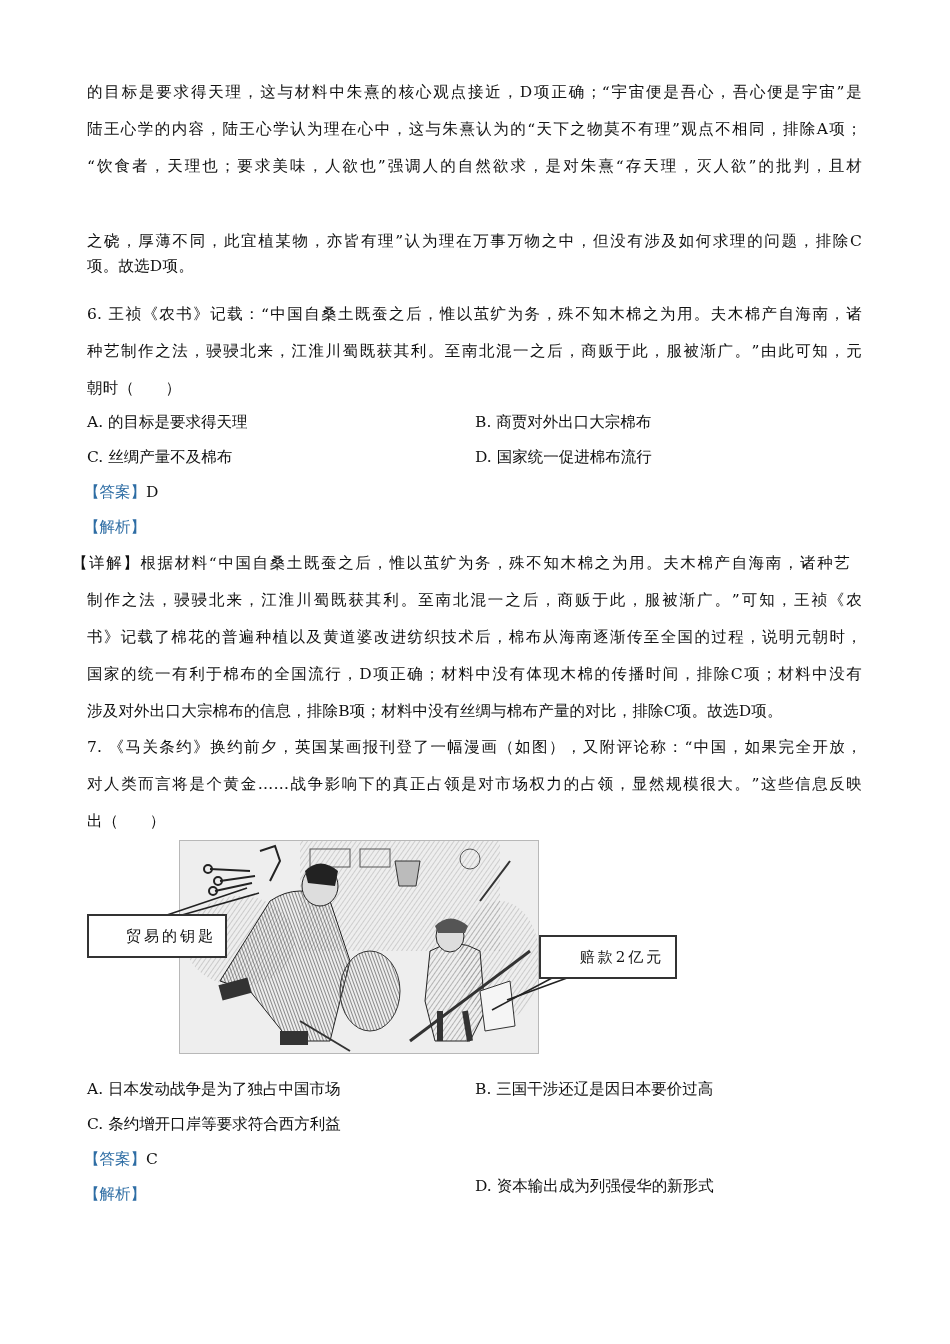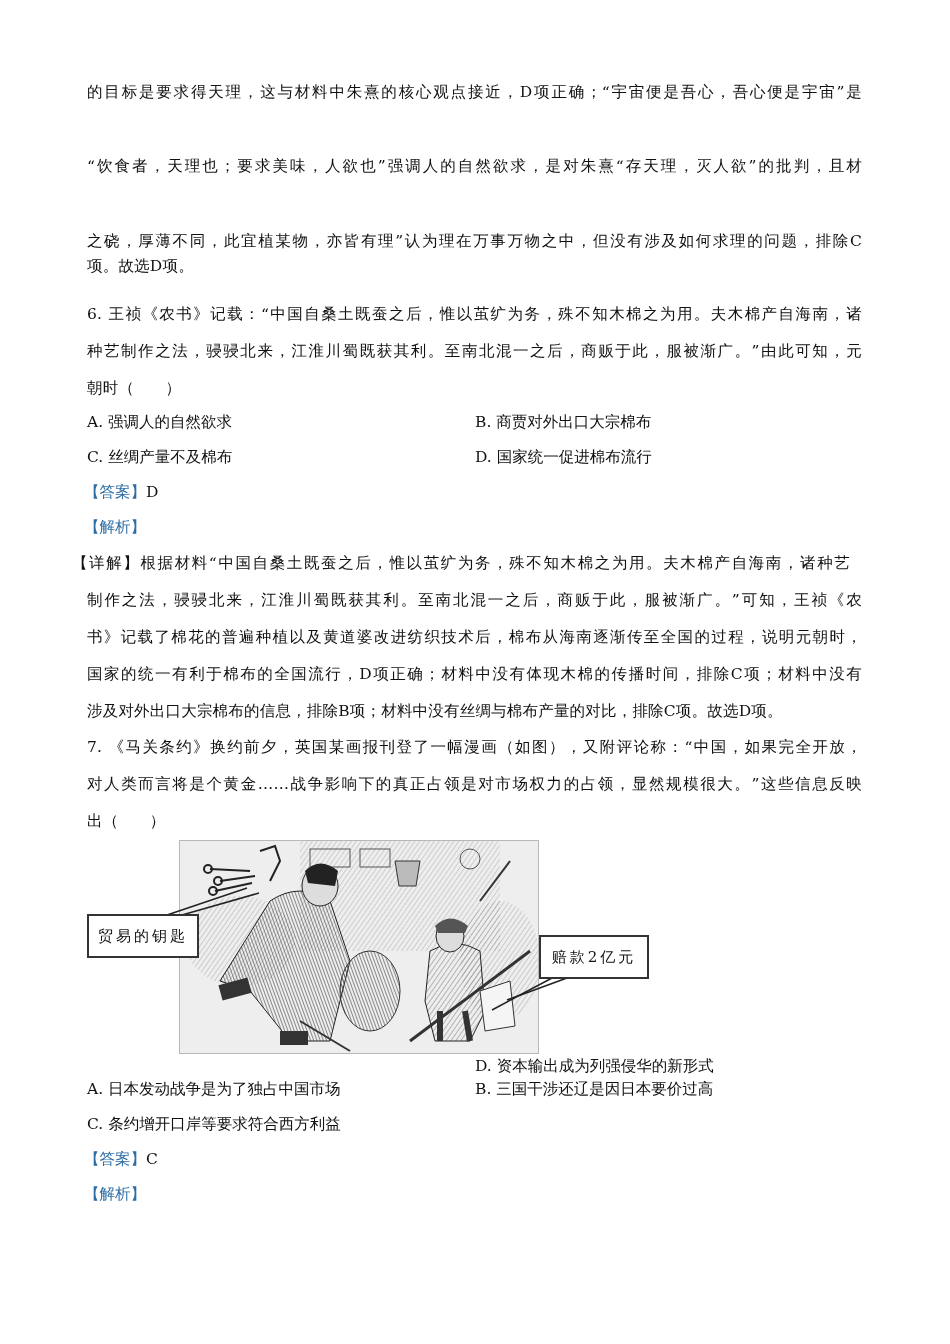--- a/index.html
+++ b/index.html
@@ -11,38 +11,39 @@
   .just { text-align: justify; text-align-last: justify; }
   .opt { position: absolute; font-size: 15.5px; line-height: 20px; white-space: nowrap; }
   .tag { color: #2e6da4; }
   .tag-black { color: #111; }
   .figure { position: absolute; left: 179px; top: 840px; width: 360px; height: 214px;
             border: 1px solid #b8b8b8; box-sizing: border-box; overflow: hidden;
             background: #f4f4f4; }
   .figure svg { display: block; }
   .callout { position: absolute; background: #fff; border: 2px solid #333;
              font-size: 15px; display: flex; align-items: center; justify-content: center;
-             letter-spacing: 3px; font-family: "DejaVu Serif", serif; }
+             letter-spacing: 3px; font-family: "DejaVu Serif", serif; padding-left: 28px; }
 </style>
 </head>
 <body>
 
 <div class="page">
 
   <div class="line just" style="top:82px">的目标是要求得天理，这与材料中朱熹的核心观点接近，D项正确；“宇宙便是吾心，吾心便是宇宙”是</div>
+  <div class="line just" style="top:119px">陆王心学的内容，陆王心学认为理在心中，这与朱熹认为的“天下之物莫不有理”观点不相同，排除A项；</div>
   <div class="line just" style="top:156px">“饮食者，天理也；要求美味，人欲也”强调人的自然欲求，是对朱熹“存天理，灭人欲”的批判，且材</div>
   <div class="line just" style="top:231px">之硗，厚薄不同，此宜植某物，亦皆有理”认为理在万事万物之中，但没有涉及如何求理的问题，排除C</div>
   <div class="line" style="top:256px">项。故选D项。</div>
 
   <div>
     <div class="line just" style="top:304px">6. 王祯《农书》记载：“中国自桑土既蚕之后，惟以茧纩为务，殊不知木棉之为用。夫木棉产自海南，诸</div>
     <div class="line just" style="top:341px">种艺制作之法，骎骎北来，江淮川蜀既获其利。至南北混一之后，商贩于此，服被渐广。”由此可知，元</div>
     <div class="line" style="top:378px">朝时（　　）</div>
 
-    <div class="opt" style="left:87px; top:412px">A. 强调人的自然欲求</div>
+    <div class="opt" style="left:87px; top:412px">A. 的目标是要求得天理</div>
     <div class="opt" style="left:475px; top:412px">B. 商贾对外出口大宗棉布</div>
     <div class="opt" style="left:87px; top:447px">C. 丝绸产量不及棉布</div>
     <div class="opt" style="left:475px; top:447px">D. 国家统一促进棉布流行</div>
 
     <div class="opt" style="left:84px; top:482px">
       <span class="tag">【答案】</span><span>D</span>
     </div>
     <div class="opt" style="left:84px; top:517px">
       <span class="tag">【解析】</span>
     </div>
@@ -116,21 +117,21 @@
       <line x1="95" y1="55" x2="172" y2="33" stroke="#222" stroke-width="1.5"></line>
       <line x1="465" y1="118" x2="405" y2="150" stroke="#222" stroke-width="1.5"></line>
       <line x1="480" y1="118" x2="420" y2="140" stroke="#222" stroke-width="1.5"></line>
     </svg>
     <div class="callout" style="left:87px; top:914px; width:108px; height:40px;">贸易的钥匙</div>
     <div class="callout" style="left:539px; top:935px; width:106px; height:40px;">赔款2亿元</div>
 
     <div class="opt" style="left:87px; top:1079px">A. 日本发动战争是为了独占中国市场</div>
     <div class="opt" style="left:475px; top:1079px">B. 三国干涉还辽是因日本要价过高</div>
     <div class="opt" style="left:87px; top:1114px">C. 条约增开口岸等要求符合西方利益</div>
-    <div class="opt" style="left:475px; top:1056px">D. 资本输出成为列强侵华的新形式</div>
+    <div class="opt" style="left:475px; top:1176px">D. 资本输出成为列强侵华的新形式</div>
 
     <div class="opt" style="left:84px; top:1149px">
       <span class="tag">【答案】</span><span>C</span>
     </div>
     <div class="opt" style="left:84px; top:1184px">
       <span class="tag">【解析】</span>
     </div>
   </div>
 </div>
 

